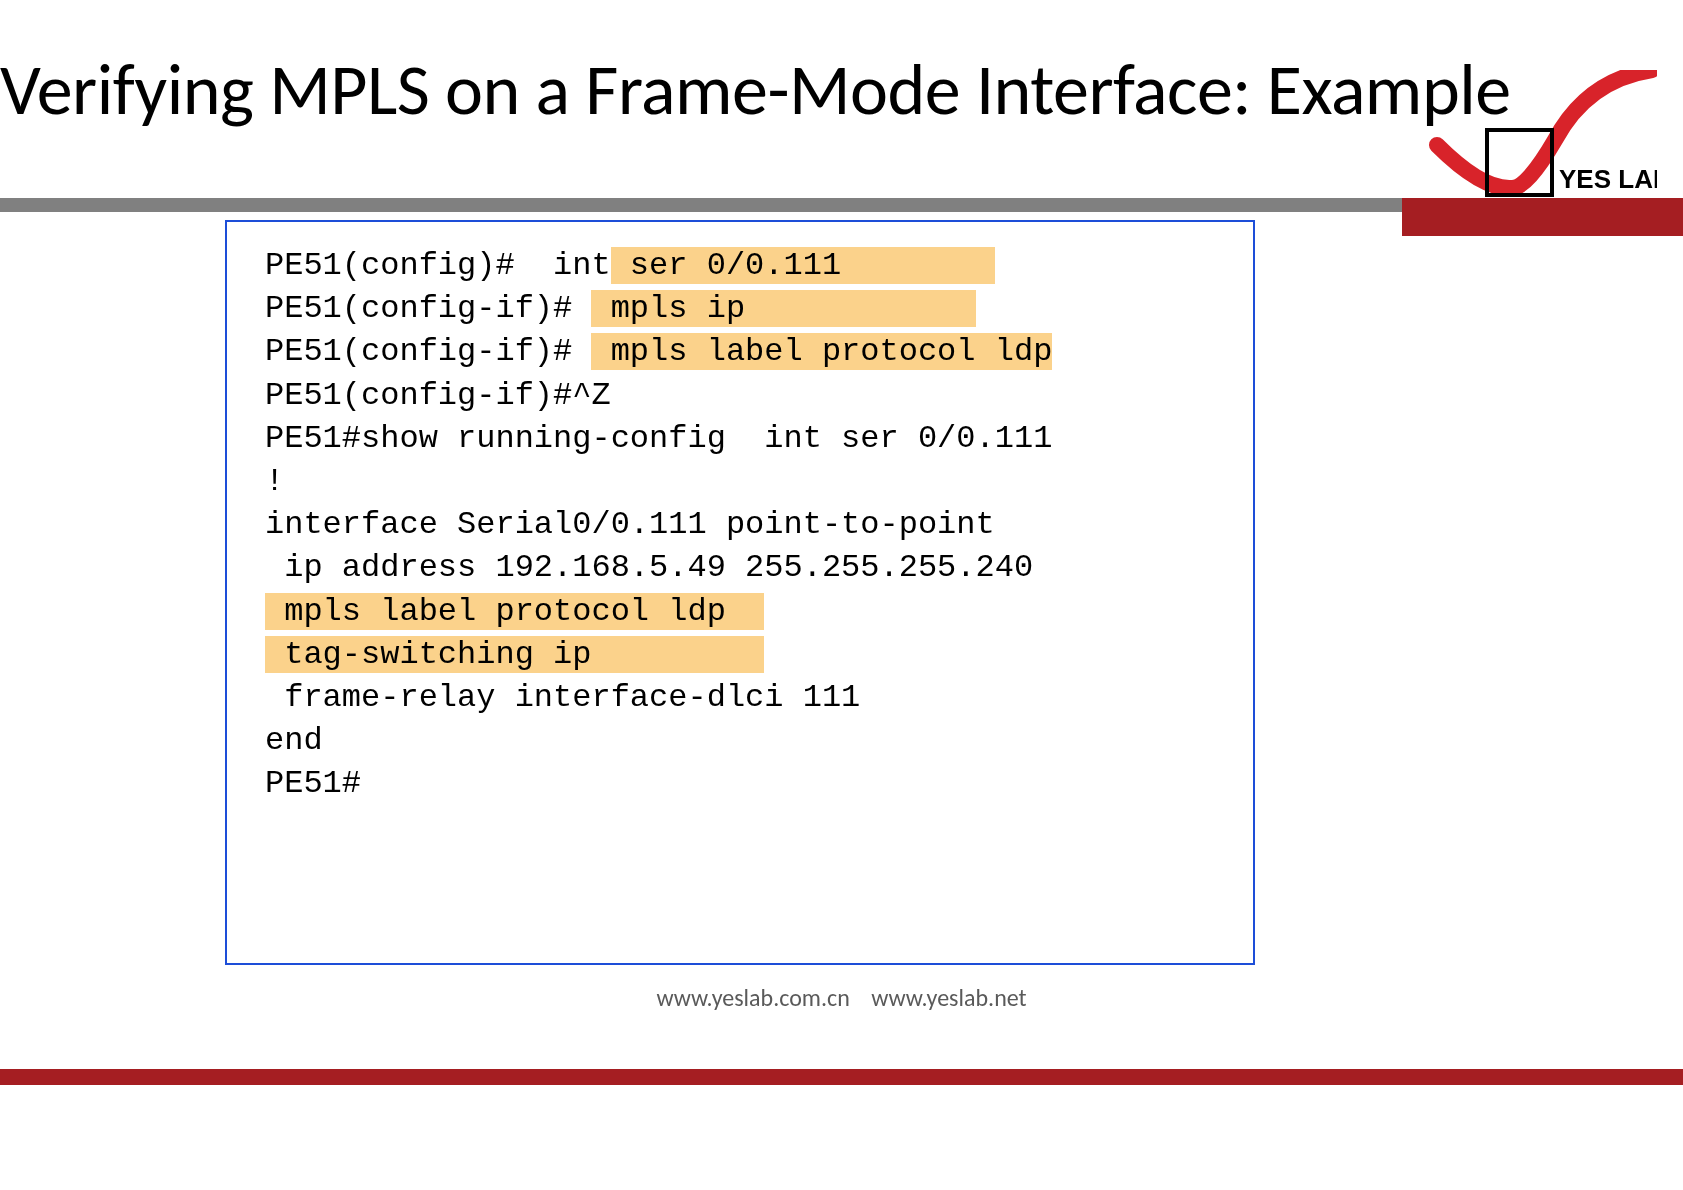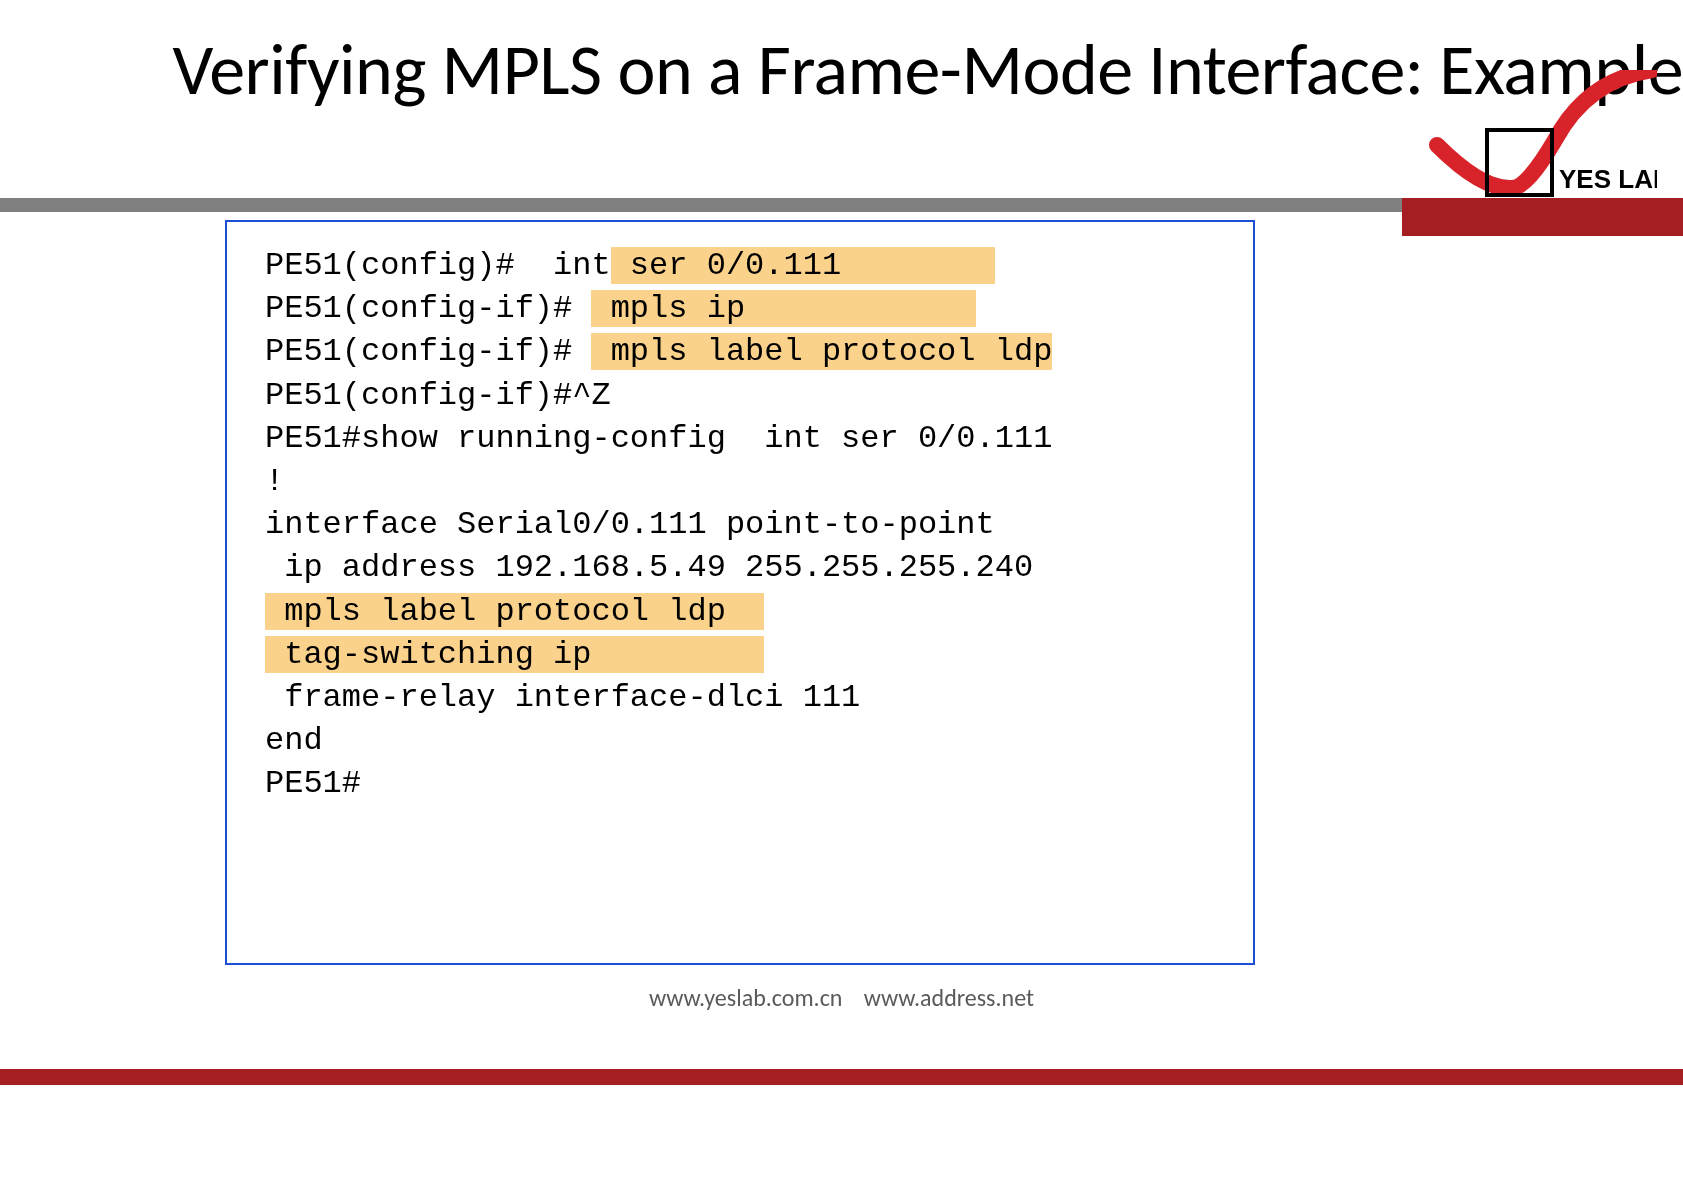--- a/index.html
+++ b/index.html
@@ -1,21 +1,21 @@
 <!DOCTYPE html>
 <html><head>
   <meta charset="utf-8">
   <style>
     * { margin:0; padding:0; box-sizing:border-box; }
     body {
       width:1683px; height:1190px;
       font-family:Calibri,"Segoe UI",Arial,sans-serif;
       background:#fff; position:relative; overflow:hidden;
     }
-    .title-wrap { text-align:right; padding-top:28px; }
+    .title-wrap { text-align:left; padding-top:48px; }
     .title {
       font-size:72px; font-weight:400; color:#000;
       line-height:1.15; letter-spacing:-0.5px;
     }
     .logo {
       position:absolute; top:70px; right:26px;
       width:230px; height:130px;
     }
     .gray-bar {
       position:absolute; top:198px; left:0;
@@ -78,16 +78,16 @@
 <pre> ip address 192.168.5.49 255.255.255.240</pre>
 <pre><span class="hl"> mpls label protocol ldp  </span></pre>
 <pre><span class="hl"> tag-switching ip         </span></pre>
 <pre> frame-relay interface-dlci 111</pre>
 <pre>end</pre>
 <pre>PE51#</pre>
 </div>
 
 <div class="footer-links">
   <span>www.yeslab.com.cn</span>
-  <span>www.address.net</span>
+  <span>www.yeslab.net</span>
 </div>
 
 <div class="bottom-red"></div>
 
 </body></html>

